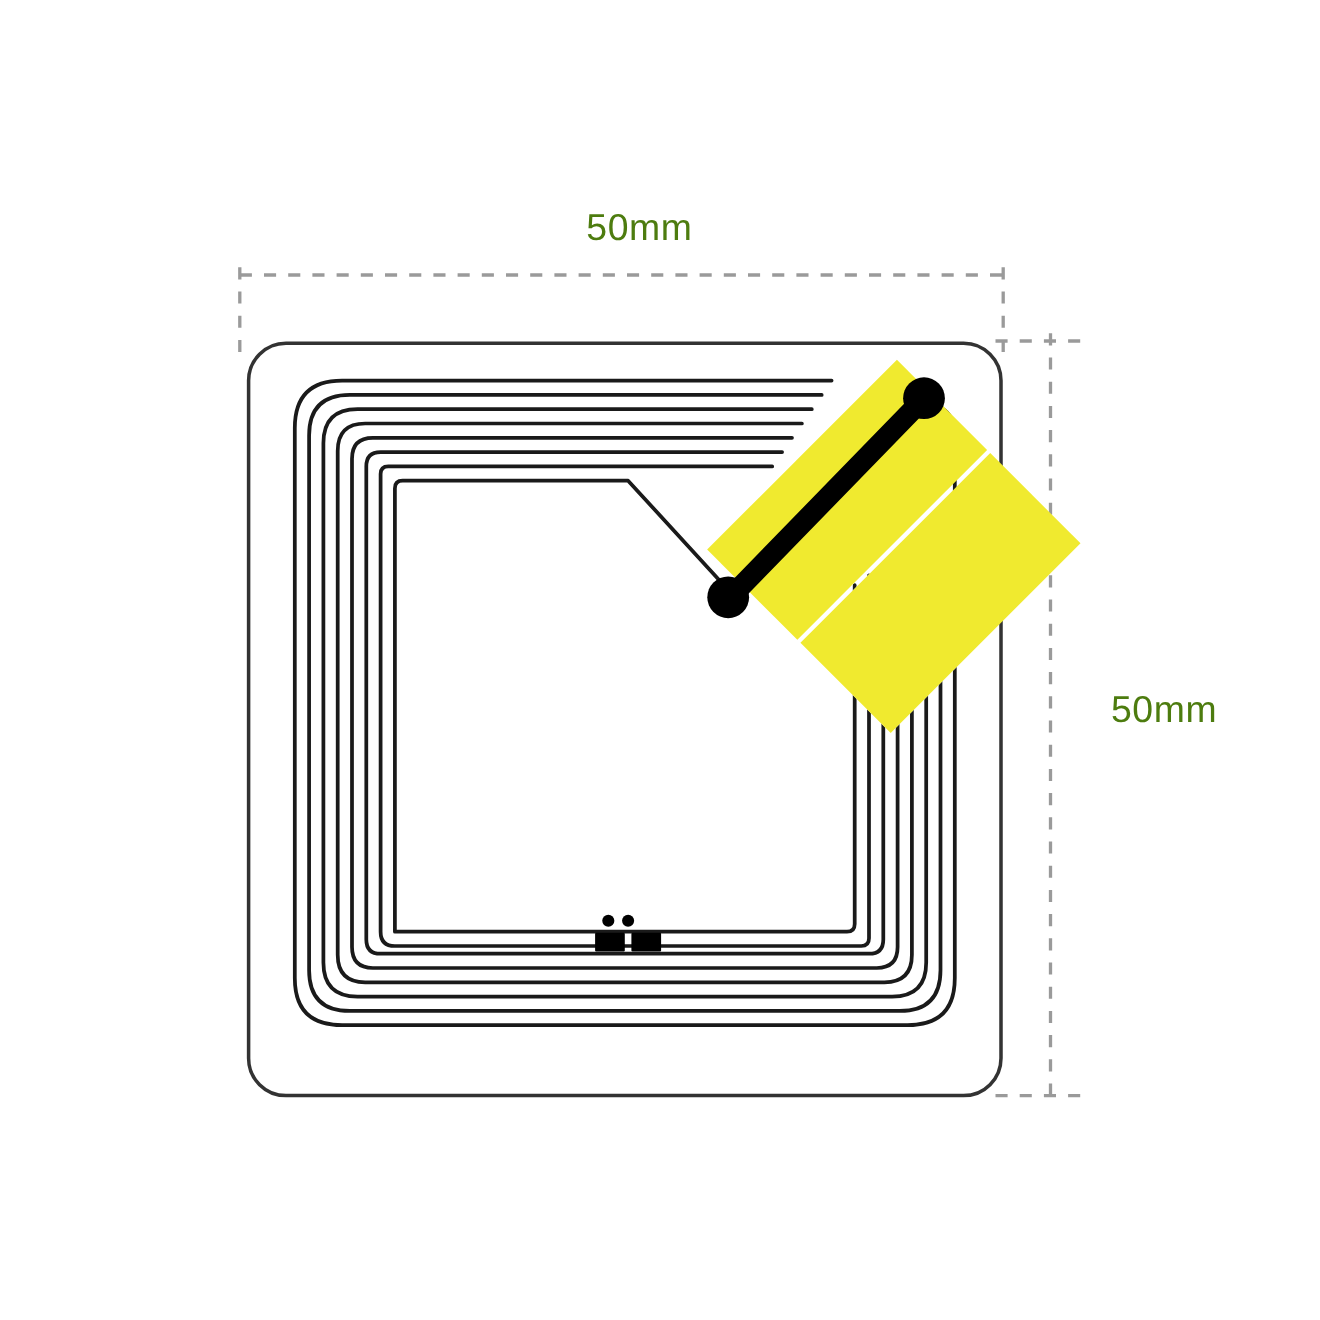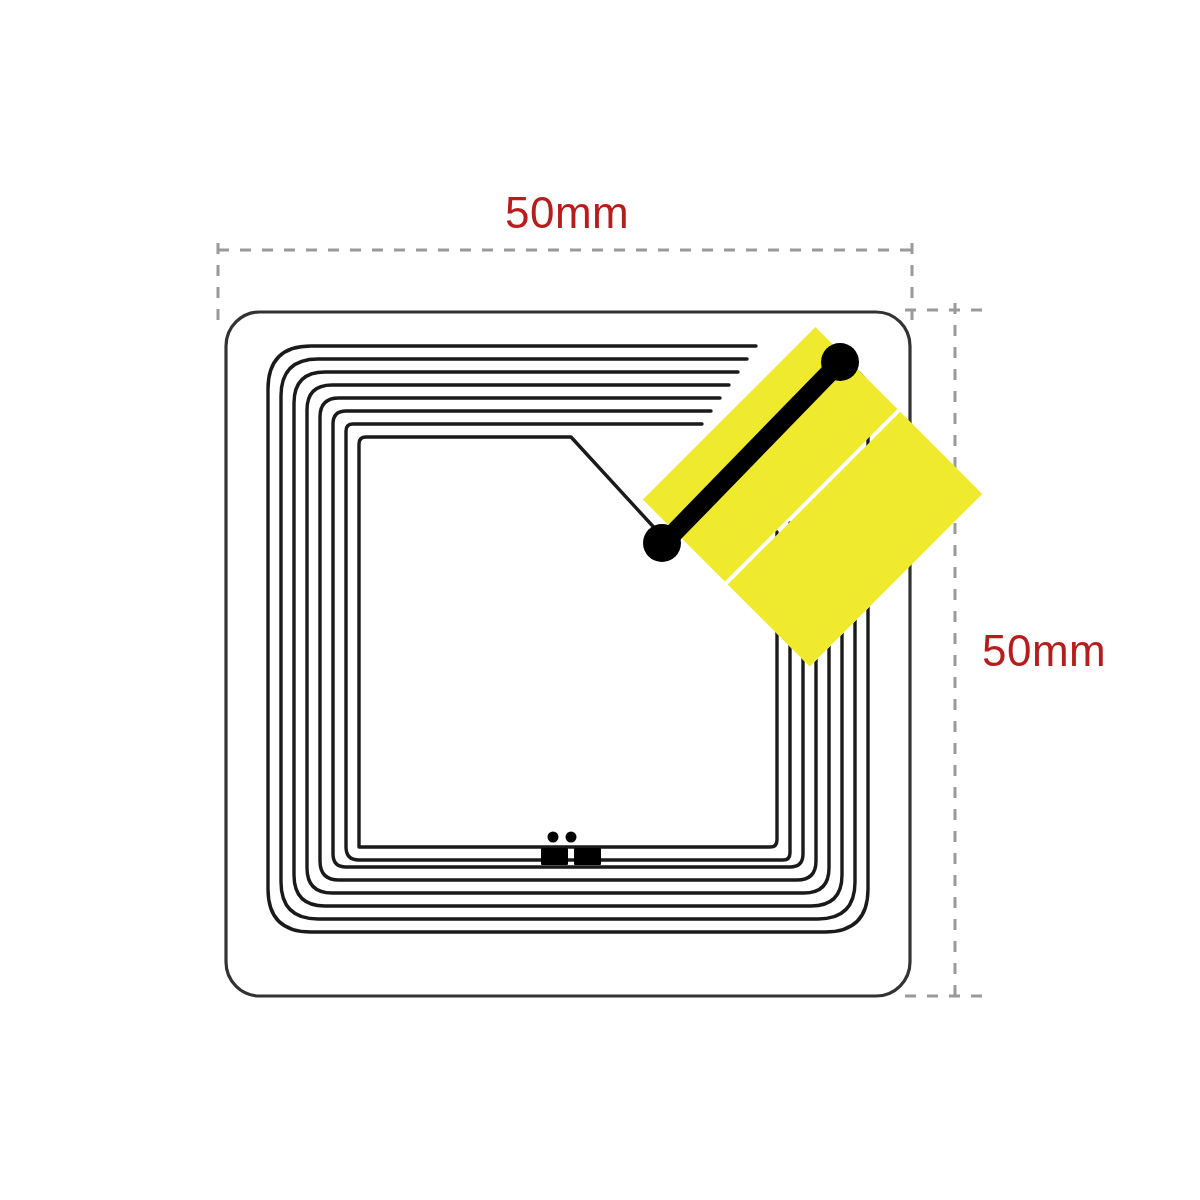--- a/index.html
+++ b/index.html
@@ -6,27 +6,28 @@
   body{
     width:1200px;height:1200px;
     background:#ffffff;
     font-family:"Liberation Sans", sans-serif;
     overflow:hidden;
   }
   #stage{position:relative;width:1200px;height:1200px;}
   #diagram{position:absolute;left:0;top:0;width:1200px;height:1200px;}
   .dim-label{
     position:absolute;
-    color:#b91c1c;
+    color:#4d7c0f;
     font-family:"Liberation Sans", sans-serif;
-    font-size:44px;
+    font-size:34px;
     font-weight:400;
     letter-spacing:0.5px;
     white-space:nowrap;
     user-select:none;
+    margin-left:28px;
   }
   #label-width{left:505px;top:188px;}
   #label-height{left:982px;top:626px;}
 </style>
 </head>
 <body>
 
 <div id="stage">
 
   <svg id="diagram" viewBox="0 0 1200 1200">

